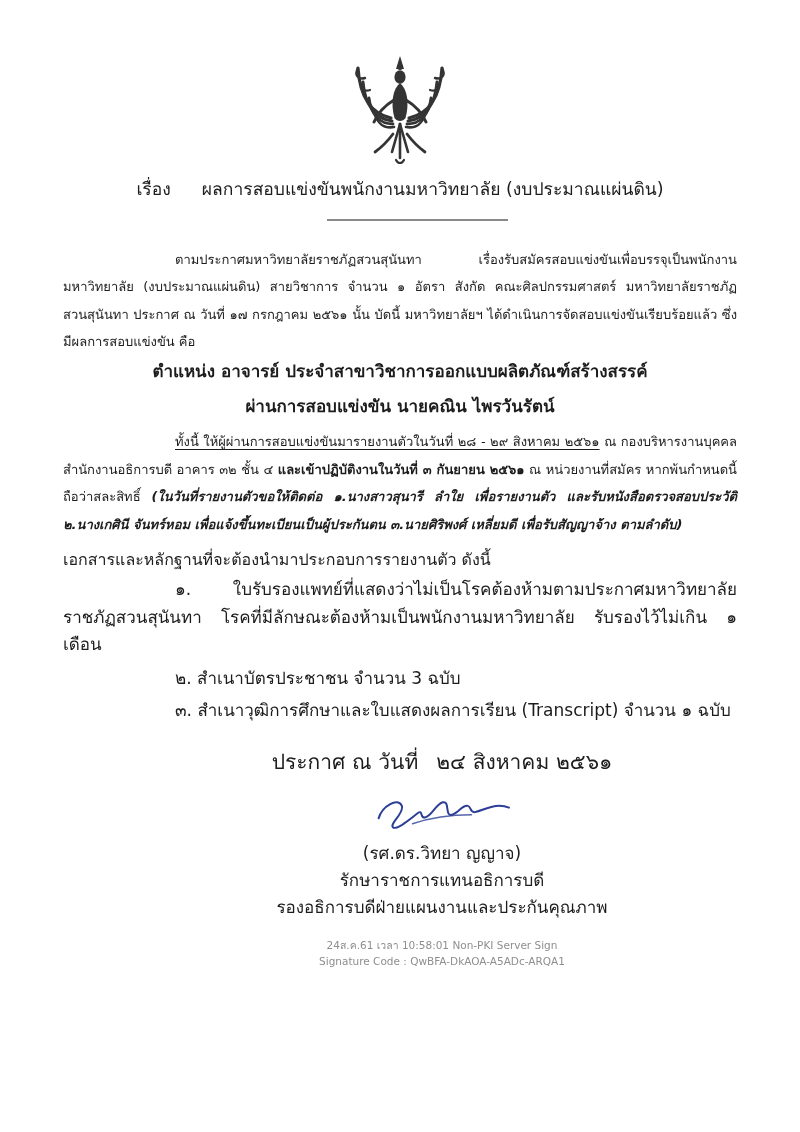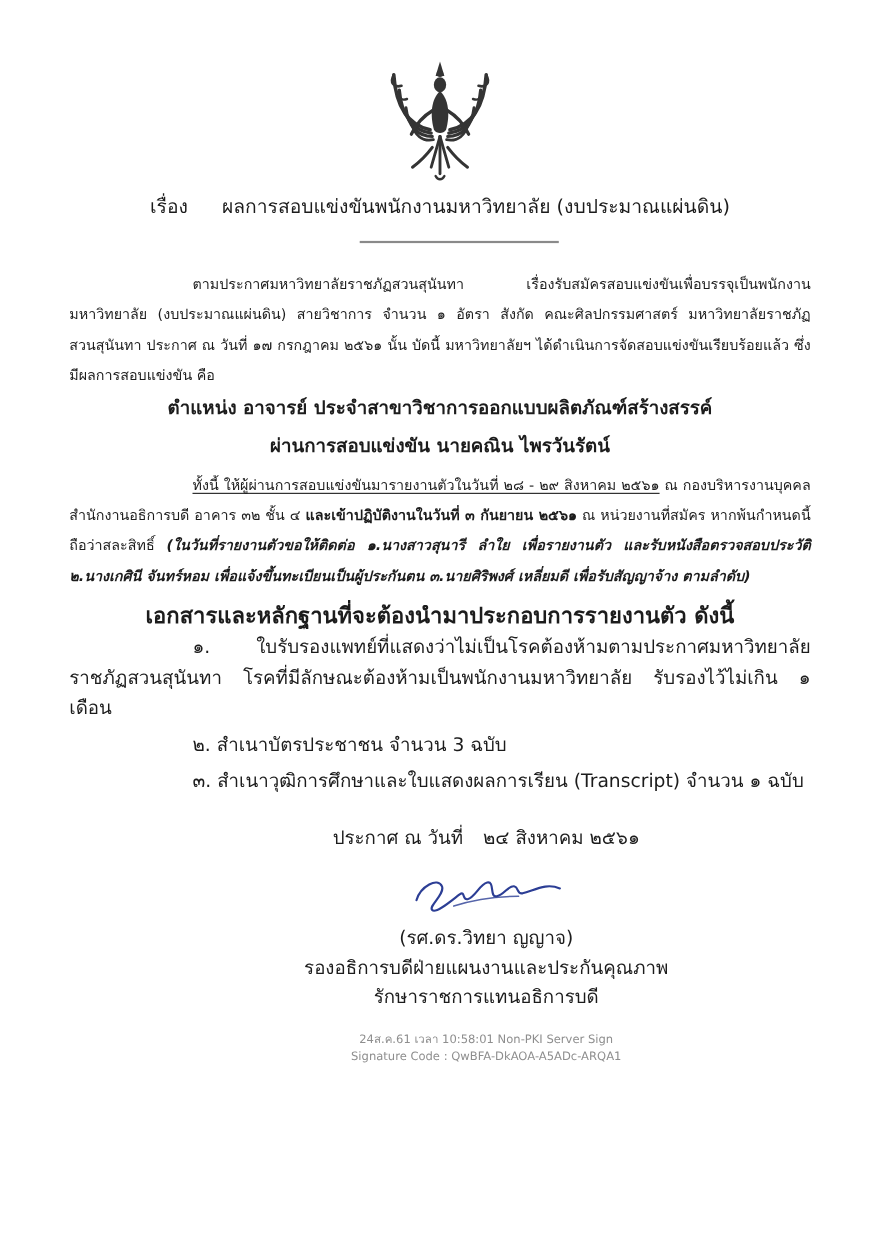--- a/index.html
+++ b/index.html
@@ -46,23 +46,23 @@
     text-align: center;
     font-weight: bold;
     font-size: 17px;
     line-height: 27.4px;
     margin: 0;
   }
   .h-position { margin-top: 2px; }
   .h-result { margin-top: 8px; }
 
   .docs-heading {
-    text-align: center;
-    font-weight: bold;
-    font-size: 20px;
+    text-align: left;
+    font-weight: normal;
+    font-size: 16px;
     line-height: 27.4px;
     margin: 8px 0 0 0;
   }
 
   .doc-item {
     font-size: 17px;
     line-height: 27.4px;
     text-align: justify;
     text-indent: 112px;
     margin: 0;
@@ -73,21 +73,21 @@
 
   .u-part { text-decoration: underline; text-underline-offset: 3px; }
   .b-part { font-weight: bold; }
   .i-part { font-style: italic; font-weight: bold; }
 
   .footer-block {
     width: 420px;
     margin: 24px 85px 0 auto;
     text-align: center;
   }
-  .date-line { font-size: 17px; line-height: 27px; margin: 0; }
+  .date-line { font-size: 21px; line-height: 27px; margin: 0; }
   .date-value { margin-left: 18px; }
 
   .sig-svg { display: block; margin: 12px auto 0 auto; }
 
   .signer-name, .signer-title { font-size: 17px; line-height: 27px; margin: 0; }
   .signer-name { margin-top: 2px; }
 
   .meta-line {
     font-size: 10.5px;
     line-height: 16px;
@@ -154,20 +154,20 @@
 
     <div class="footer-block">
       <p class="date-line"><span>ประกาศ ณ  วันที่</span><span class="date-value">๒๔ สิงหาคม ๒๕๖๑</span></p>
 
       <svg class="sig-svg" width="170" height="50" viewBox="0 0 170 56" aria-hidden="true">
         <path d="M14 34 C18 20 36 10 40 20 C43 28 26 40 30 44 C34 48 50 34 58 28 C64 24 60 34 66 33 C74 31 78 18 86 16 C94 14 88 32 96 30 C104 28 108 18 114 20 C118 21 116 28 122 27 C134 24 146 16 160 22" stroke="#2c3e95" stroke-width="2.2" fill="none" stroke-linecap="round"></path>
         <path d="M52 40 C70 34 96 30 118 30" stroke="#2c3e95" stroke-width="1.6" fill="none" opacity="0.8" stroke-linecap="round"></path>
       </svg>
 
       <p class="signer-name">(รศ.ดร.วิทยา ญญาจ)</p>
+      <p class="signer-title">รักษาราชการแทนอธิการบดี</p>
       <p class="signer-title">รองอธิการบดีฝ่ายแผนงานและประกันคุณภาพ</p>
-      <p class="signer-title">รักษาราชการแทนอธิการบดี</p>
       <p class="meta-line first">24ส.ค.61  เวลา 10:58:01  Non-PKI Server Sign</p>
       <p class="meta-line">Signature Code : QwBFA-DkAOA-A5ADc-ARQA1</p>
     </div>
 
   </div>
 </div>
 
 </body></html>

